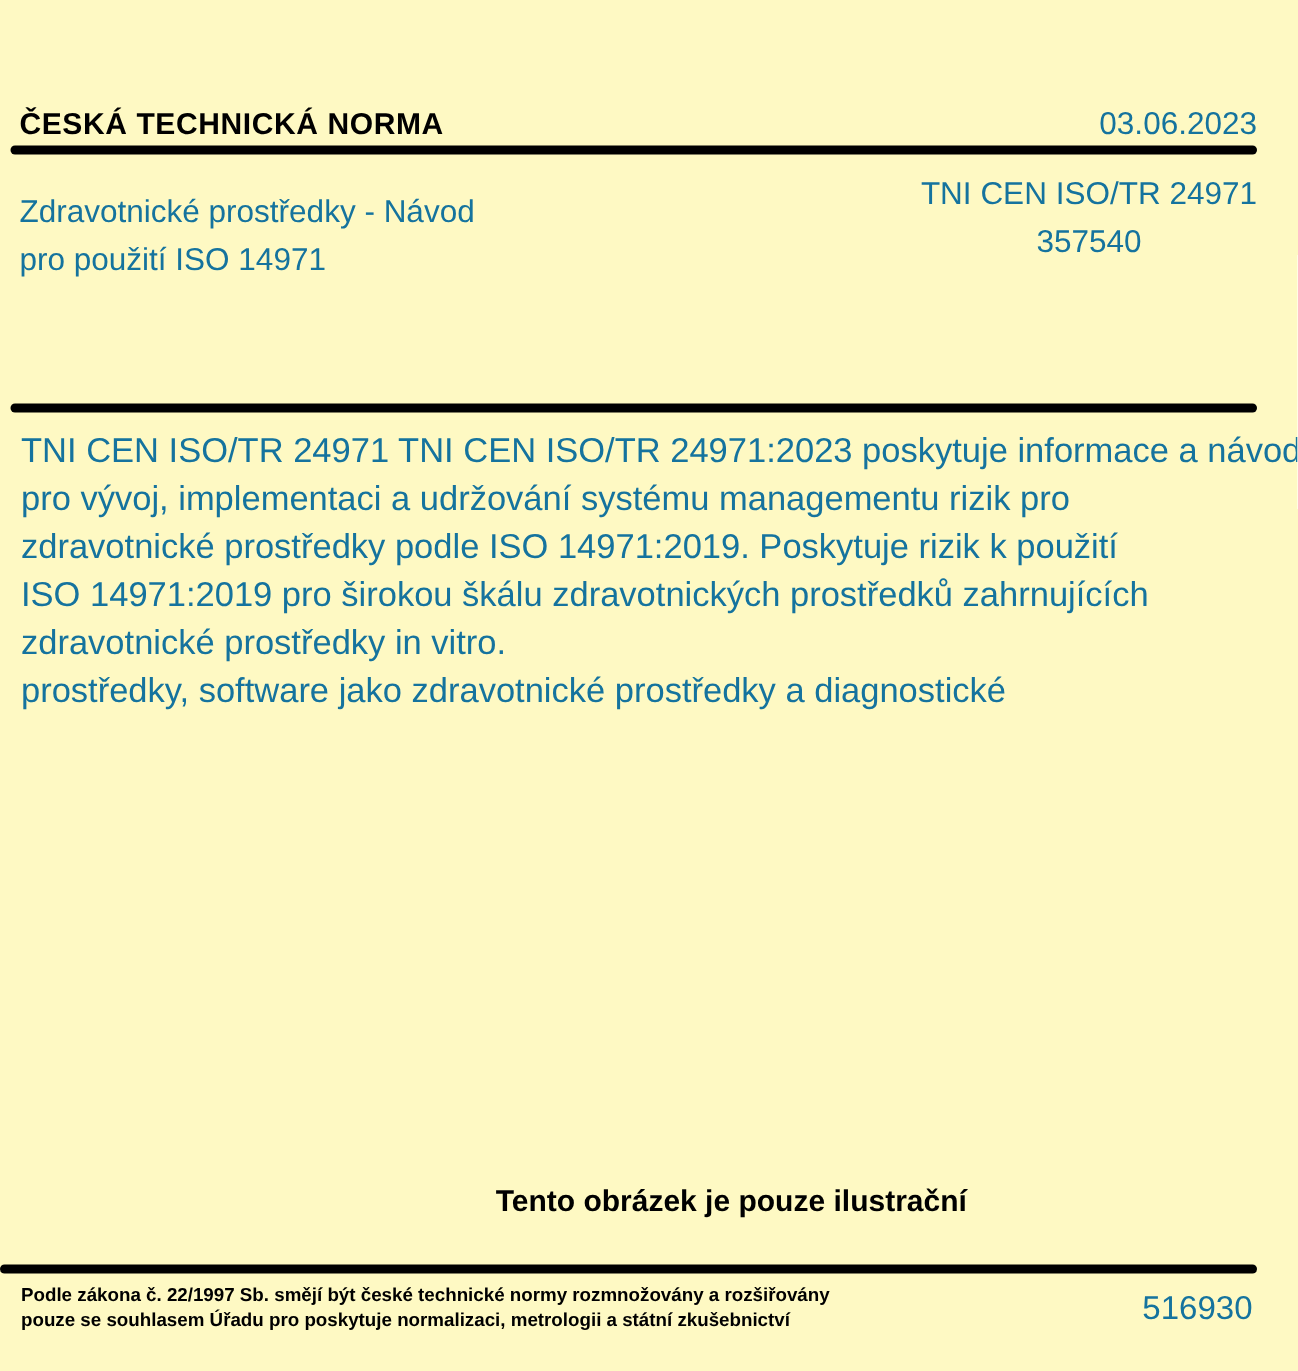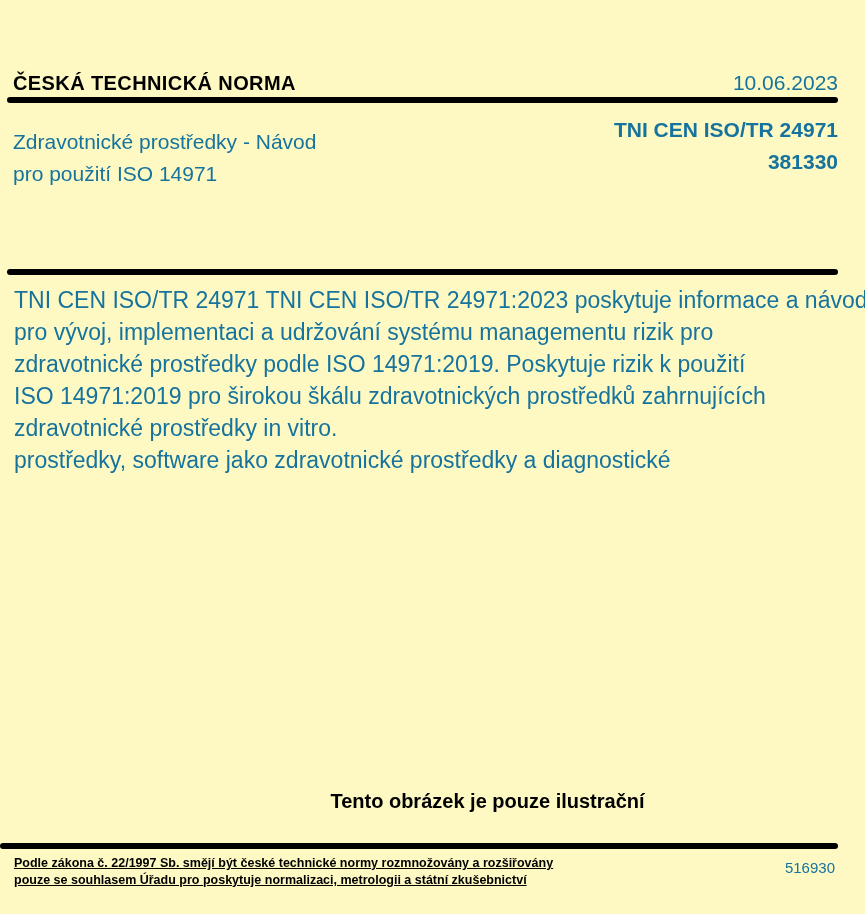--- a/index.html
+++ b/index.html
@@ -46,23 +46,22 @@
     font-size: 21px;
     line-height: 32px;
     white-space: nowrap;
     margin-top: 12px;
   }
   .designation-block {
     position: absolute;
     top: 114px; right: 27px;
     font-size: 21px;
     line-height: 32px;
-    text-align: right;
+    text-align: center;
     white-space: nowrap;
-    font-weight: bold;
   }
 
   .abstract {
     position: absolute;
     top: 284px; left: 14px;
     font-size: 23px;
     line-height: 32px;
     white-space: nowrap;
   }
 
@@ -80,49 +79,48 @@
   }
 
   .footer-legal {
     position: absolute;
     top: 855px; left: 14px;
     font-size: 12.5px;
     font-weight: bold;
     line-height: 17px;
     color: #000000;
     white-space: nowrap;
-    text-decoration: underline;
   }
   .footer-number {
     position: absolute;
     top: 859px; right: 30px;
-    font-size: 15px;
+    font-size: 22px;
     text-align: right;
     white-space: nowrap;
   }
 </style>
 </head>
 <body>
 
 <div class="page">
 
   <div class="header-title">ČESKÁ TECHNICKÁ NORMA</div>
 
-  <div class="header-date accent">10.06.2023</div>
+  <div class="header-date accent">03.06.2023</div>
 
   <div class="rule rule-header"></div>
 
   <div class="subject-block accent">
     <div>Zdravotnické prostředky - Návod</div>
     <div>pro použití ISO 14971</div>
   </div>
 
   <div class="designation-block accent">
     <div>TNI CEN ISO/TR 24971</div>
-    <div>381330</div>
+    <div>357540</div>
   </div>
 
   <div class="rule rule-mid"></div>
 
   <div class="abstract accent">
     <div>TNI CEN ISO/TR 24971 TNI CEN ISO/TR 24971:2023 poskytuje informace a návod</div>
     <div>pro vývoj, implementaci a udržování systému managementu rizik pro</div>
     <div>zdravotnické prostředky podle ISO 14971:2019. Poskytuje rizik k použití</div>
     <div>ISO 14971:2019 pro širokou škálu zdravotnických prostředků zahrnujících</div>
     <div>zdravotnické prostředky in vitro.</div>

